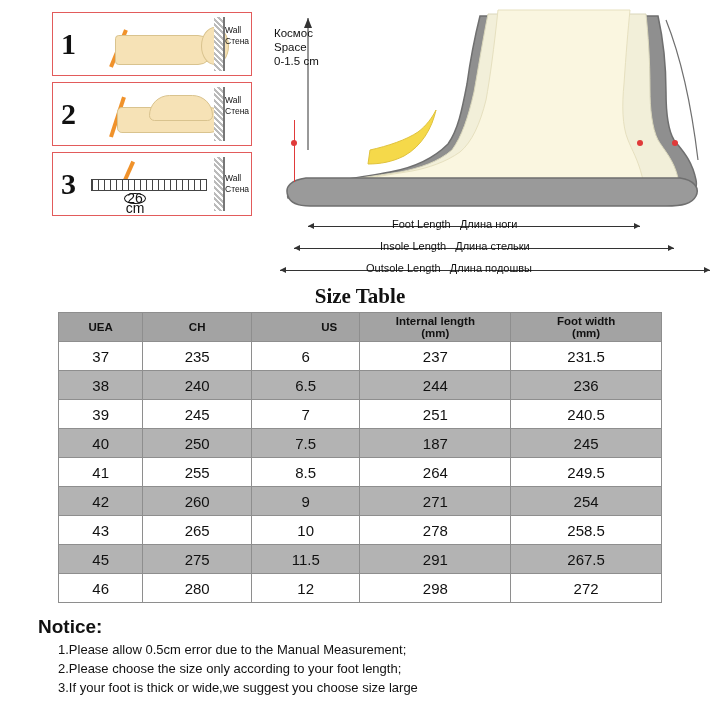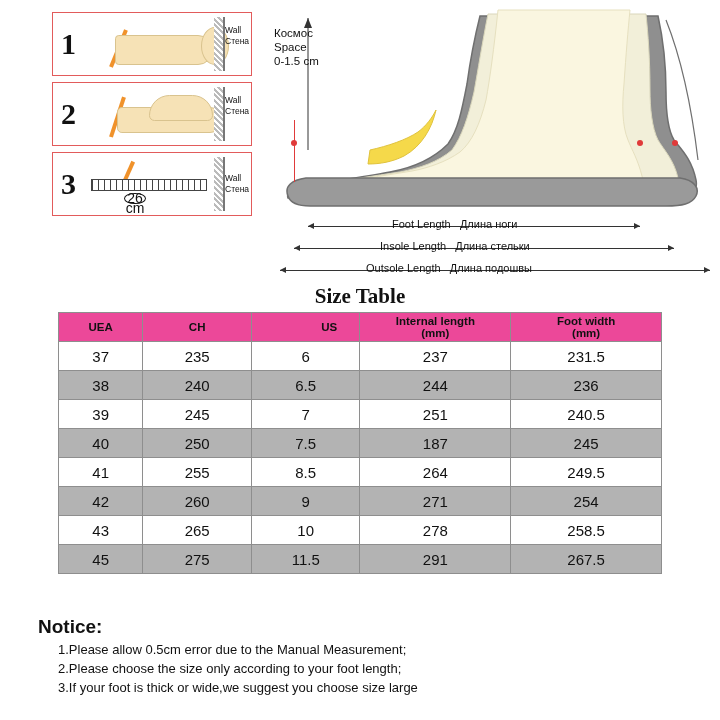--- a/index.html
+++ b/index.html
@@ -71,21 +71,21 @@
     position:absolute;left:0;right:0;top:284px;text-align:center;
     font-size:21px;font-weight:bold;font-family:"Liberation Serif",serif;color:#111;
   }
   table.size{
     position:absolute;left:58px;top:312px;width:604px;border-collapse:collapse;
     font-size:12px;
   }
   table.size th,table.size td{
     border:1px solid #8e8e8e;text-align:center;height:26px;color:#111;font-weight:normal;
   }
-  table.size thead th{background:#ec4899;font-weight:bold;font-size:11.5px;}
+  table.size thead th{background:#a3a3a3;font-weight:bold;font-size:11.5px;}
   table.size tbody tr:nth-child(odd) td{background:#ffffff;}
   table.size tbody tr:nth-child(even) td{background:#b3b3b3;}
   table.size td{font-size:15px;}
 
   
   .notice{position:absolute;left:38px;top:616px;width:660px;}
   .notice h3{margin:0 0 4px 0;font-size:19px;font-weight:bold;color:#111;}
   .notice p{margin:0 0 4px 0;font-size:13px;color:#111;padding-left:20px;}
 </style>
 </head>
@@ -273,20 +273,27 @@
         <td>278</td>
         <td>258.5</td>
       </tr>
       <tr>
         <td>45</td>
         <td>275</td>
         <td>11.5</td>
         <td>291</td>
         <td>267.5</td>
       </tr>
+      <tr>
+        <td>46</td>
+        <td>280</td>
+        <td>12</td>
+        <td>298</td>
+        <td>272</td>
+      </tr>
     </tbody>
   </table>
 
   <div class="notice">
     <h3>Notice:</h3>
     <p>1.Please allow 0.5cm error due to the Manual Measurement;</p>
     <p>2.Please choose the size only according to your foot length;</p>
     <p>3.If your foot is thick or wide,we suggest  you  choose size large</p>
   </div>
 

